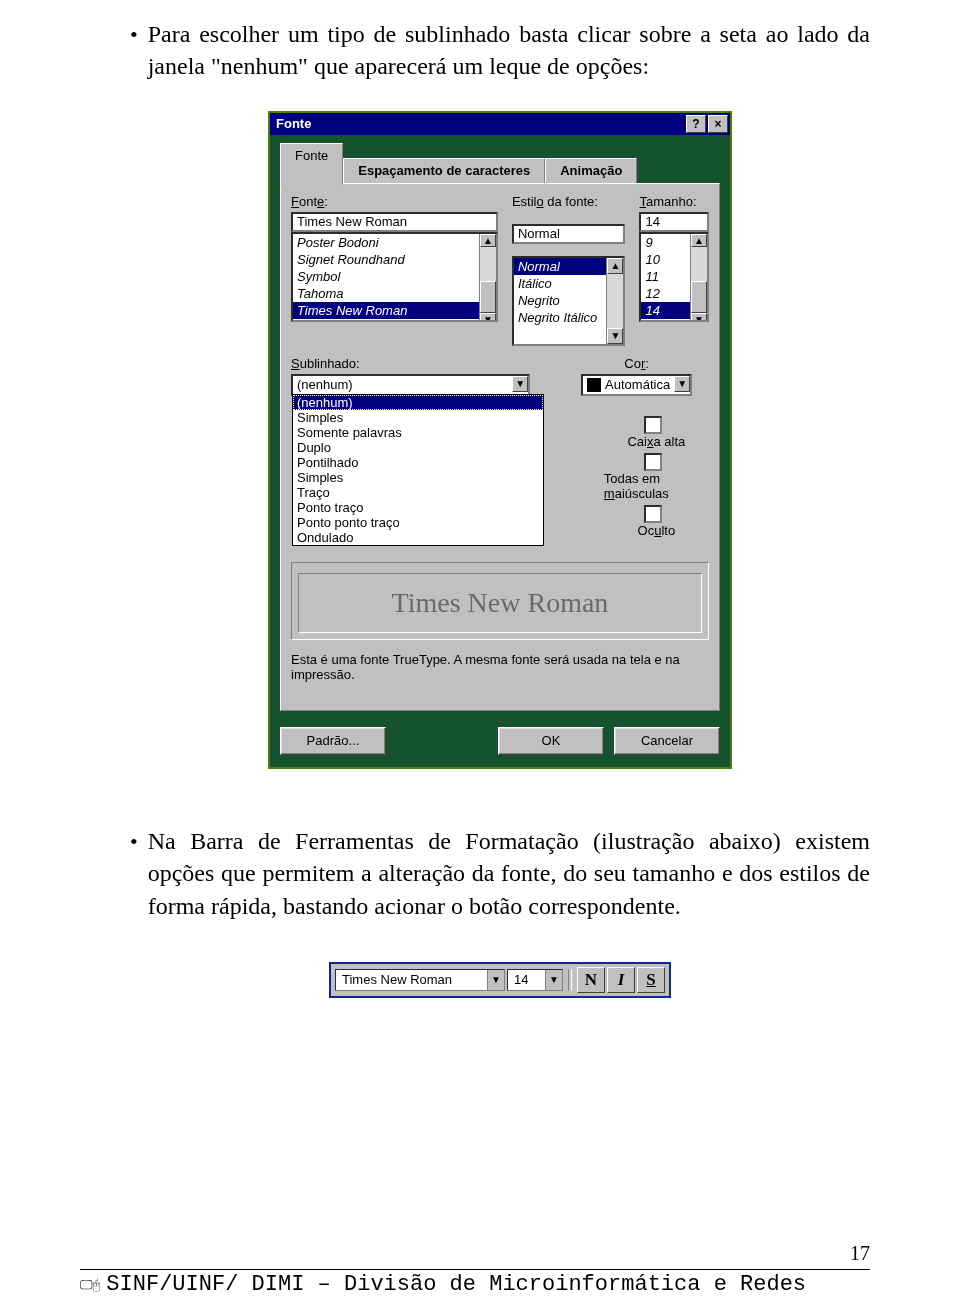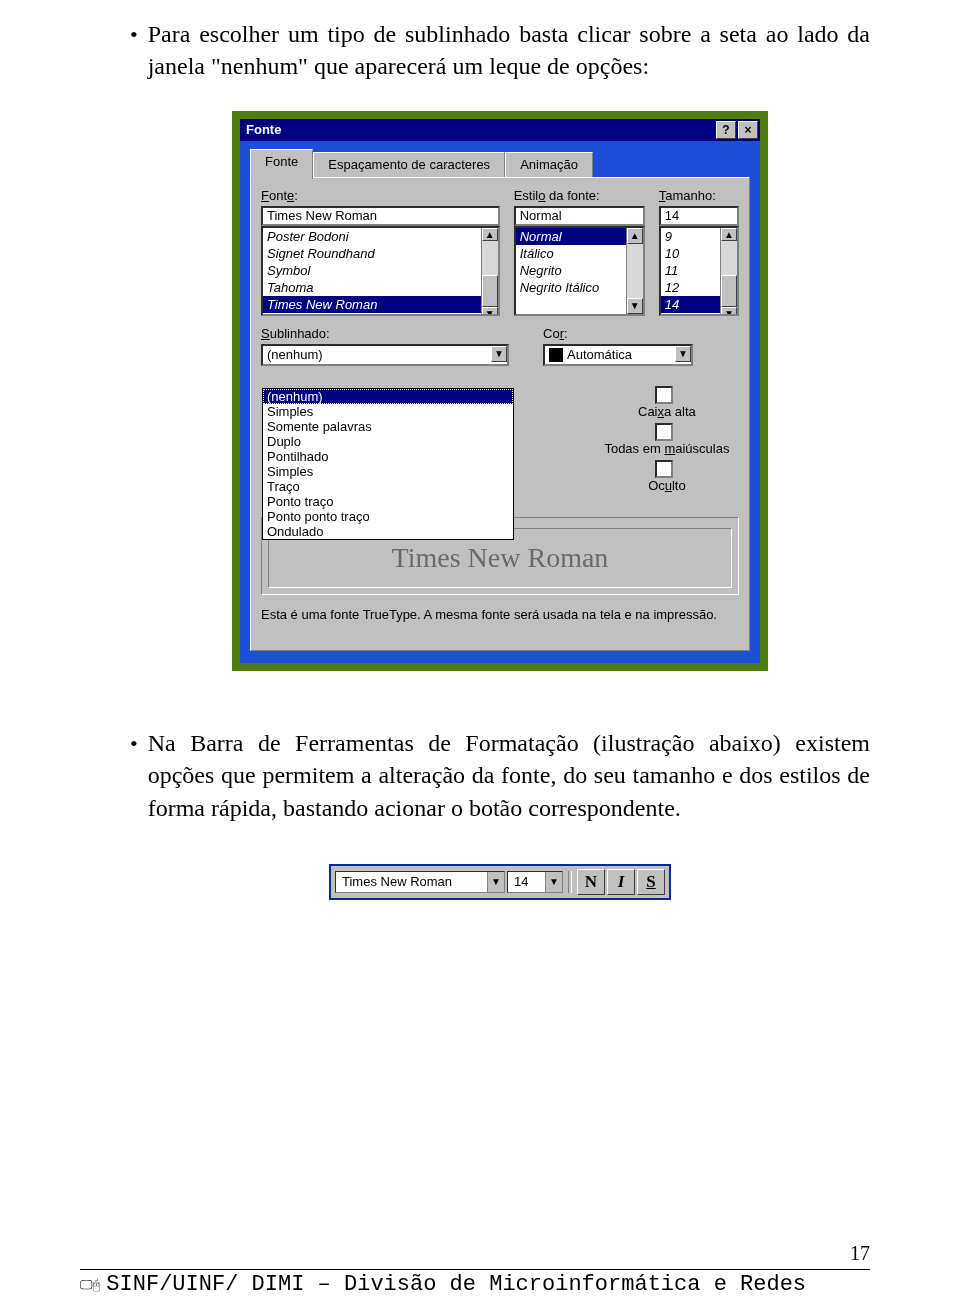--- a/index.html
+++ b/index.html
@@ -30,25 +30,25 @@
   }
   .para-text { flex: 1; }
   .figure-wrap {
     display: flex;
     justify-content: center;
     margin: 10px 0 56px;
   }
 
   
   .dlg {
-    width: 536px;
+    width: 464px;
     font-family: "MS Sans Serif", Tahoma, Arial, sans-serif;
     font-size: 13px;
-    background: #1d4ed8;
-    border: 8px solid #4d7c0f;
+    background: #14532d;
+    border: 2px solid #4d7c0f;
     box-sizing: border-box;
     position: relative;
   }
   .titlebar {
     background: #000080;
     color: #fff;
     height: 22px;
     display: flex;
     align-items: center;
     padding: 0 2px 0 6px;
@@ -78,21 +78,21 @@
     border-bottom: none;
     border-top-color: #fff;
     border-left-color: #fff;
     position:relative;
   }
   .tab.active {
     border-bottom: 1px solid #c0c0c0;
     z-index: 5;
     margin-bottom: -1px;
   }
-  .tab:not(.active) { margin-top: 3px; }
+  .tab:not(.active) { margin-top: 15px; font-weight: bold; }
   .panel {
     border: 1px solid #808080;
     border-top-color: #fff;
     border-left-color: #fff;
     background: #c0c0c0;
     padding: 10px 10px 28px;
     position:relative;
   }
 
   .row { display: flex; gap: 14px; }
@@ -134,21 +134,21 @@
     border-right-color: #404040;
     border-bottom-color: #404040;
     box-sizing: border-box;
     display:flex; align-items:center; justify-content:center;
     font-size:10px;
   }
   .sbv .track { flex:1; }
   .sbv .thumb { background:#c0c0c0; border:1px solid #fff; border-right-color:#404040; border-bottom-color:#404040; height:30px; }
 
   .fontcol { width: 244px; }
-  .stylecol { width: 134px; }
+  .stylecol { width: 134px; gap: 12px; }
   .sizecol { width: 82px; }
 
   .combo {
     display:flex; height:22px; box-sizing:border-box;
     border:2px inset #808080; background:#fff;
   }
   .combo .val { flex:1; padding:1px 4px; display:flex; align-items:center; gap:4px; font-size:13px; }
   .swatch { width:14px; height:14px; background:#000; }
 
   
@@ -329,21 +329,21 @@
           </div>
 
           <div class="row" style="margin-top:10px;">
             <div class="col" style="width:248px;">
               <span class="lbl"><span class="und">S</span>ublinhado:</span>
               <div class="combo">
                 <div class="val">(nenhum)</div>
                 <div class="arrow">▼</div>
               </div>
             </div>
-            <div class="col" style="width:150px; margin-left:20px;">
+            <div class="col" style="width:150px; margin-left:20px;align-items:center;">
               <span class="lbl">Co<span class="und">r</span>:</span>
               <div class="combo">
                 <div class="val">
                     <span class="swatch"></span>
                     <span>Automática</span>
                   </div>
                 <div class="arrow">▼</div>
               </div>
             </div>
           </div>
@@ -394,20 +394,25 @@
             <div class="item">Duplo</div>
             <div class="item">Pontilhado</div>
             <div class="item">Simples</div>
             <div class="item">Traço</div>
             <div class="item">Ponto traço</div>
             <div class="item">Ponto ponto traço</div>
             <div class="item">Ondulado</div>
           </div>
         </div>
 
+        <div class="footer-btns">
+          <div class="btn left">Padrão...</div>
+          <div class="btn">OK</div>
+          <div class="btn">Cancelar</div>
+        </div>
       </div>
     </div>
   </div>
 
   <div class="bullet-para">
     <span class="bullet">•</span>
     <span class="para-text">Na Barra de Ferramentas de Formatação (ilustração abaixo) existem opções que permitem a alteração da fonte, do seu tamanho e dos estilos de forma rápida, bastando acionar o botão correspondente.</span>
   </div>
 
   <div class="figure-wrap" style="margin-top:40px; margin-bottom:40px;">

